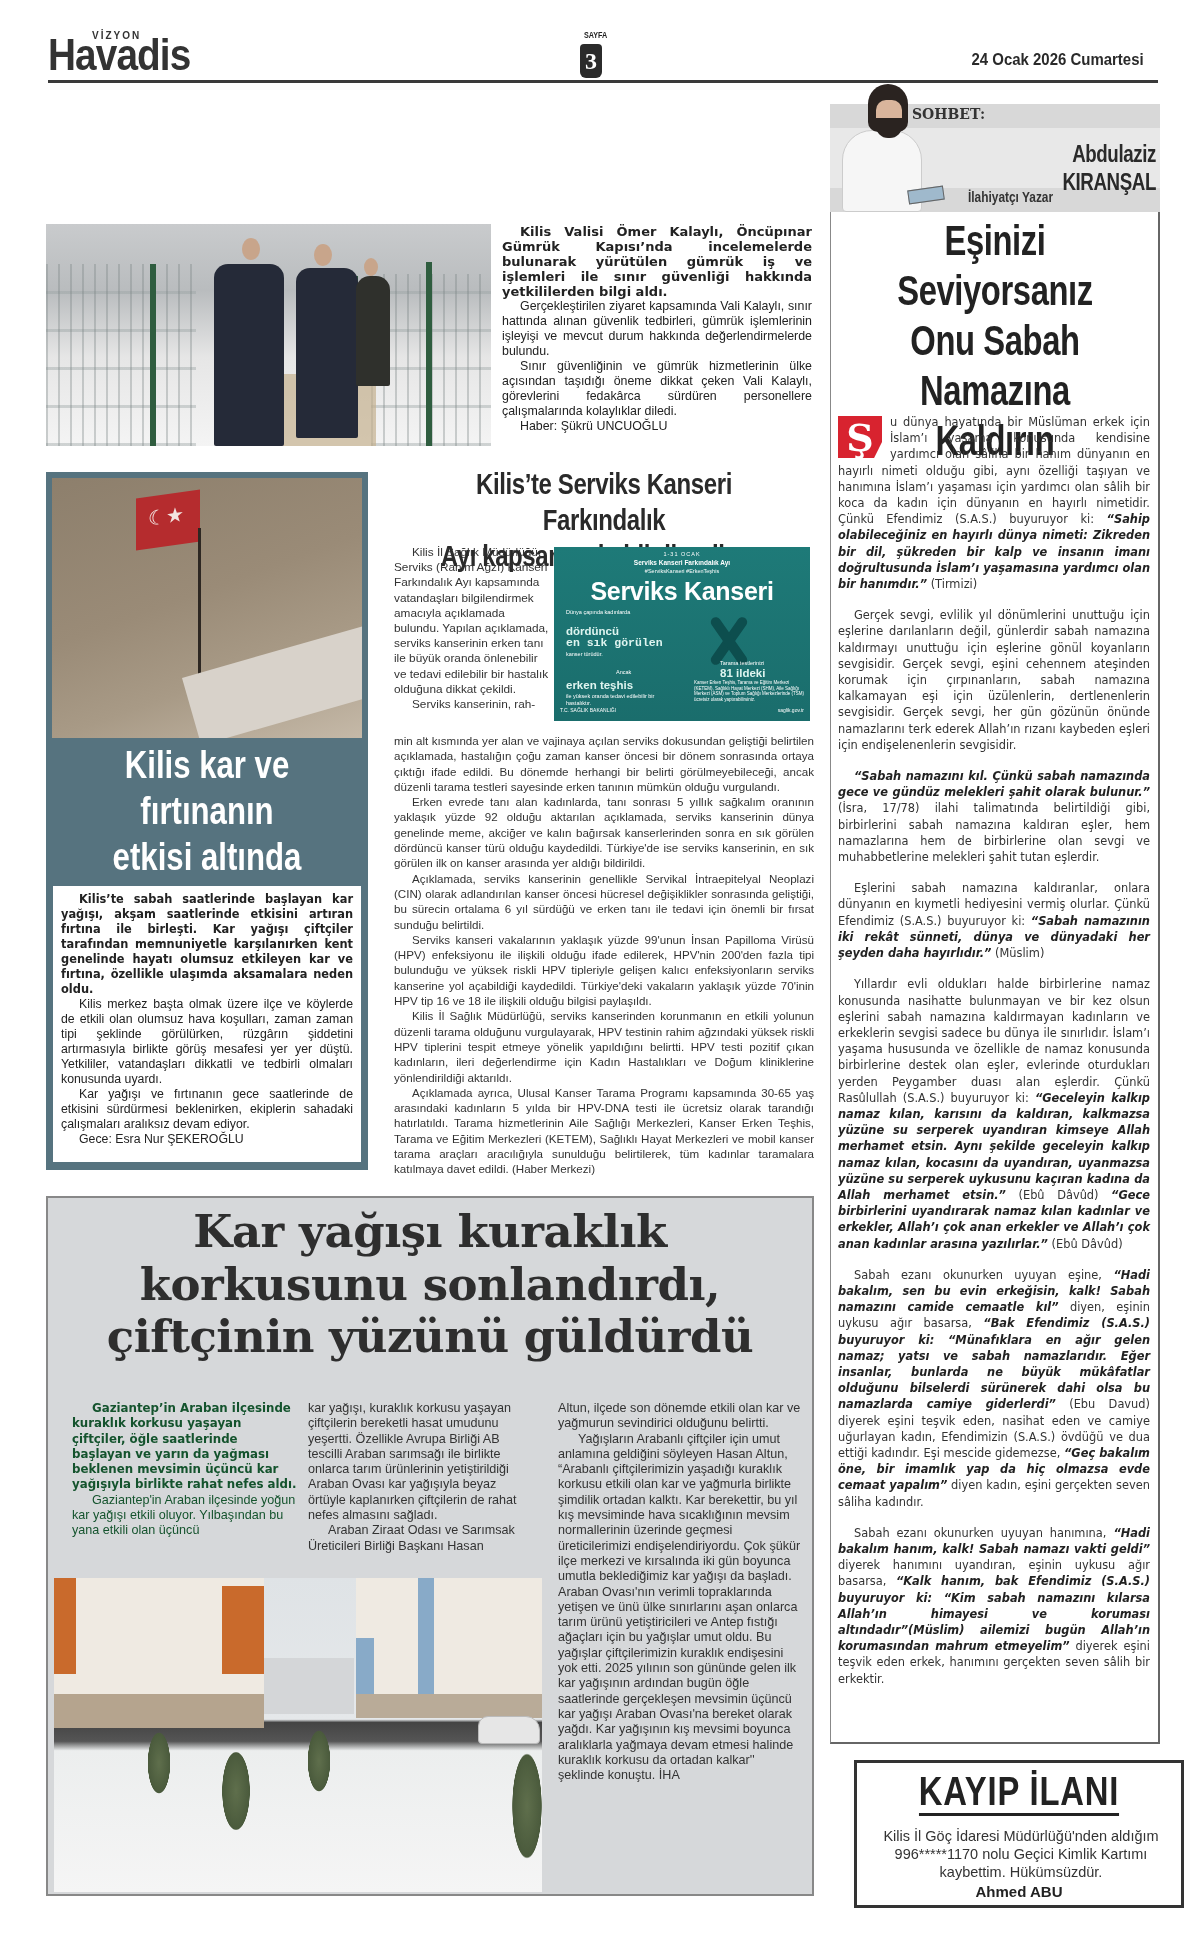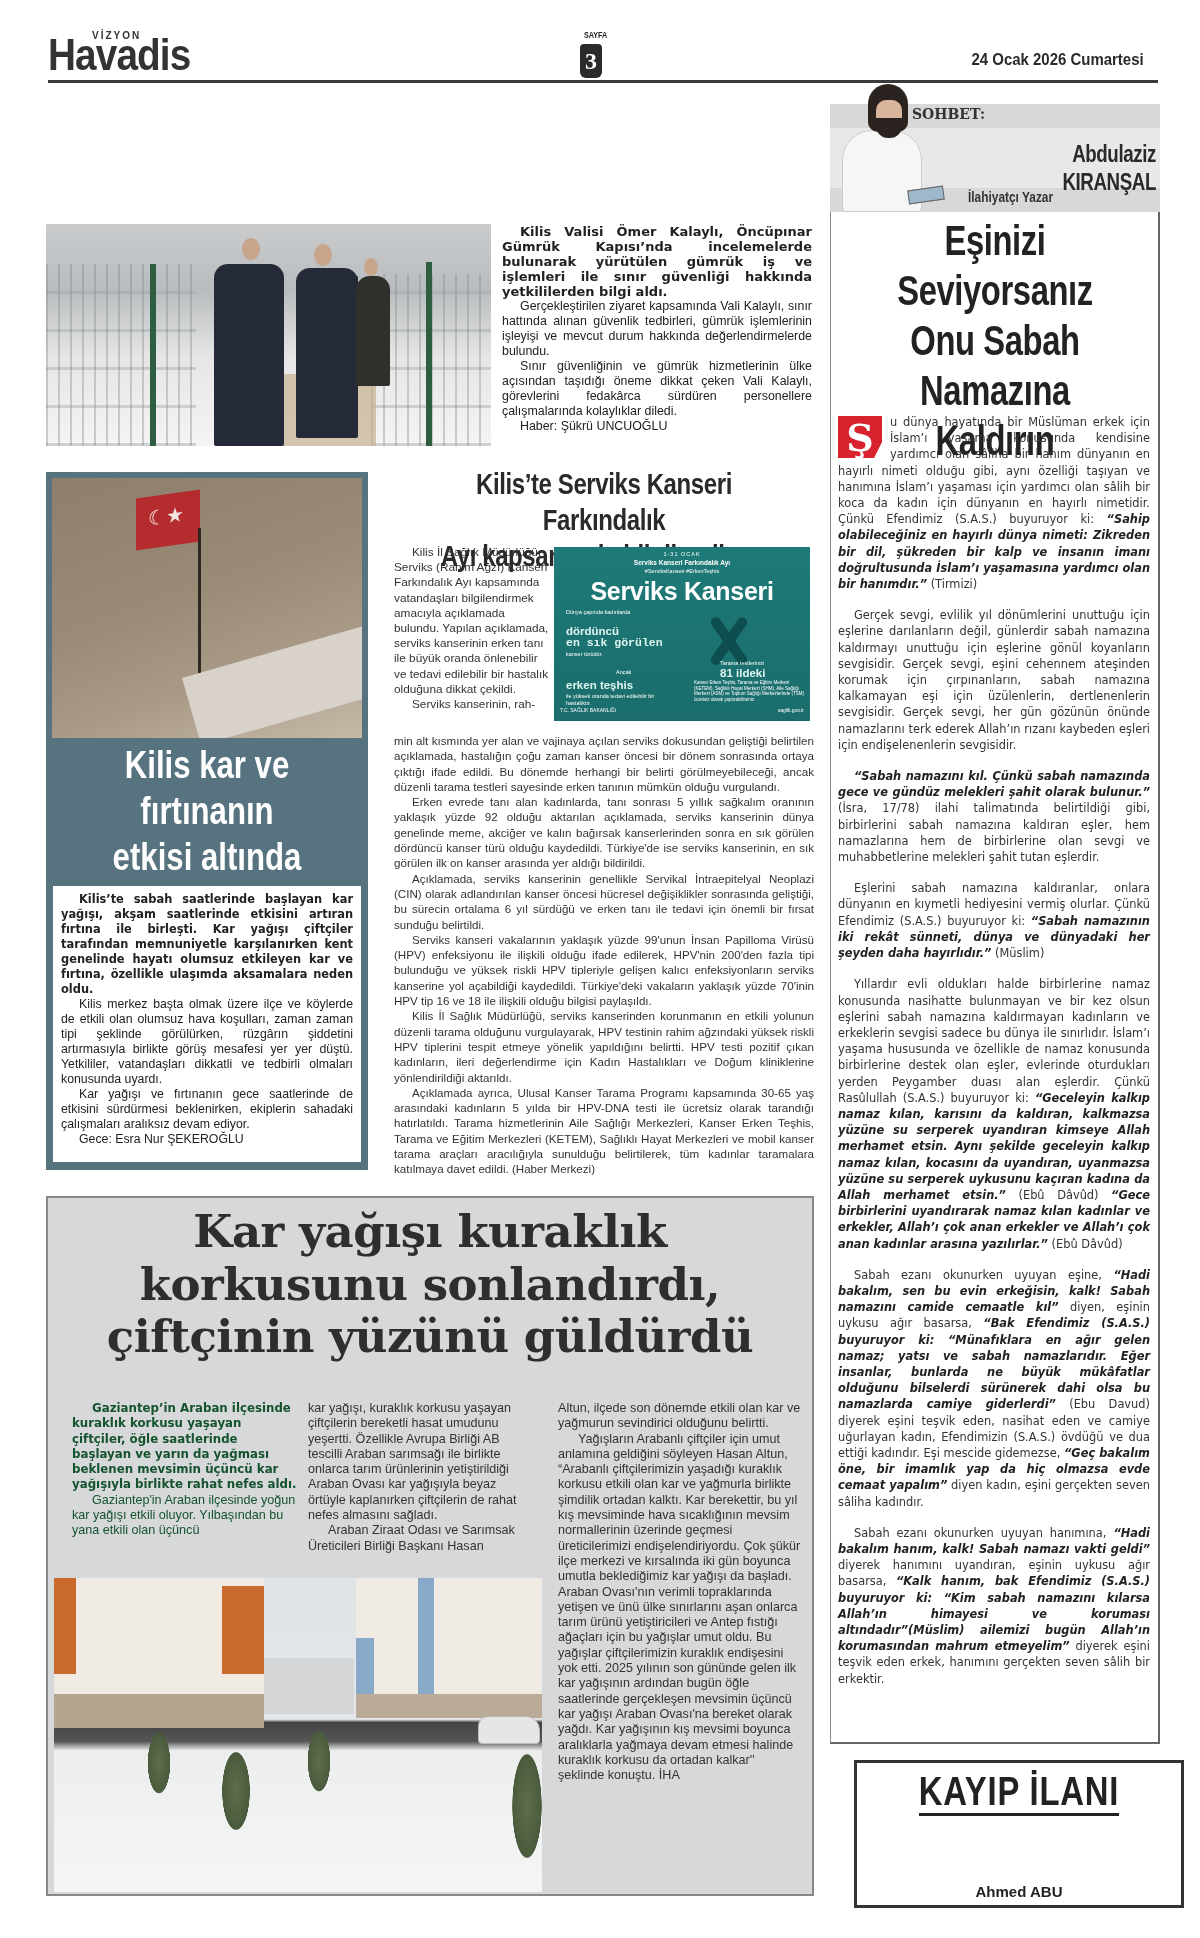--- a/index.html
+++ b/index.html
@@ -177,20 +177,21 @@
   <p>Gerçek sevgi, evlilik yıl dönümlerini unuttuğu için eşlerine darılanların değil, günlerdir sabah namazına kaldırmayı unuttuğu için eşlerine gönül koyanların sevgisidir. Gerçek sevgi, eşini cehennem ateşinden korumak için çırpınanların, sabah namazına kalkamayan eşi için üzülenlerin, dertlenenlerin sevgisidir. Gerçek sevgi, her gün gözünün önünde namazlarını terk ederek Allah’ın rızanı kaybeden eşleri için endişelenenlerin sevgisidir.</p>
   <p><b>“Sabah namazını kıl. Çünkü sabah namazında gece ve gündüz melekleri şahit olarak bulunur.”</b><span> (İsra, 17/78) ilahi talimatında belirtildiği gibi, birbirlerini sabah namazına kaldıran eşler, hem namazlarına hem de birbirlerine olan sevgi ve muhabbetlerine melekleri şahit tutan eşlerdir.</span></p>
   <p><span>Eşlerini sabah namazına kaldıranlar, onlara dünyanın en kıymetli hediyesini vermiş olurlar. Çünkü Efendimiz (S.A.S.) buyuruyor ki: </span><b>“Sabah namazının iki rekât sünneti, dünya ve dünyadaki her şeyden daha hayırlıdır.”</b><span> (Müslim)</span></p>
   <p><span>Yıllardır evli oldukları halde birbirlerine namaz konusunda nasihatte bulunmayan ve bir kez olsun eşlerini sabah namazına kaldırmayan kadınların ve erkeklerin sevgisi sadece bu dünya ile sınırlıdır. İslam’ı yaşama hususunda ve özellikle de namaz konusunda birbirlerine destek olan eşler, evlerinde oturdukları yerden Peygamber duası alan eşlerdir. Çünkü Rasûlullah (S.A.S.) buyuruyor ki: </span><b>“Geceleyin kalkıp namaz kılan, karısını da kaldıran, kalkmazsa yüzüne su serperek uyandıran kimseye Allah merhamet etsin. Aynı şekilde geceleyin kalkıp namaz kılan, kocasını da uyandıran, uyanmazsa yüzüne su serperek uykusunu kaçıran kadına da Allah merhamet etsin.”</b><span> (Ebû Dâvûd) </span><b>“Gece birbirlerini uyandırarak namaz kılan kadınlar ve erkekler, Allah’ı çok anan erkekler ve Allah’ı çok anan kadınlar arasına yazılırlar.”</b><span> (Ebû Dâvûd)</span></p>
   <p><span>Sabah ezanı okunurken uyuyan eşine, </span><b>“Hadi bakalım, sen bu evin erkeğisin, kalk! Sabah namazını camide cemaatle kıl”</b><span> diyen, eşinin uykusu ağır basarsa, </span><b>“Bak Efendimiz (S.A.S.) buyuruyor ki: “Münafıklara en ağır gelen namaz; yatsı ve sabah namazlarıdır. Eğer insanlar, bunlarda ne büyük mükâfatlar olduğunu bilselerdi sürünerek dahi olsa bu namazlarda camiye giderlerdi”</b><span> (Ebu Davud) diyerek eşini teşvik eden, nasihat eden ve camiye uğurlayan kadın, Efendimizin (S.A.S.) övdüğü ve dua ettiği kadındır. Eşi mescide gidemezse, </span><b>“Geç bakalım öne, bir imamlık yap da hiç olmazsa evde cemaat yapalım”</b><span> diyen kadın, eşini gerçekten seven sâliha kadındır.</span></p>
   <p><span>Sabah ezanı okunurken uyuyan hanımına, </span><b>“Hadi bakalım hanım, kalk! Sabah namazı vakti geldi”</b><span> diyerek hanımını uyandıran, eşinin uykusu ağır basarsa, </span><b>“Kalk hanım, bak Efendimiz (S.A.S.) buyuruyor ki: “Kim sabah namazını kılarsa Allah’ın himayesi ve koruması altındadır”(Müslim) ailemizi bugün Allah’ın korumasından mahrum etmeyelim”</b><span> diyerek eşini teşvik eden erkek, hanımını gerçekten seven sâlih bir erkektir.</span></p>
 </div>
 
 <div class="abs kayip">
   <div class="kayip-title"><span>KAYIP İLANI</span></div>
+  <div class="kayip-text">Kilis İl Göç İdaresi Müdürlüğü'nden aldığım 996*****1170 nolu Geçici Kimlik Kartımı kaybettim. Hükümsüzdür.</div>
   <div class="kayip-name">Ahmed ABU</div>
 </div>
 
 <div class="abs kar-box"></div>
 <div class="abs photo flag-photo">
   <div class="flag"></div>
   <div class="pole"></div>
   <div class="roof"></div>
 </div>
 <div class="abs kar-title">

